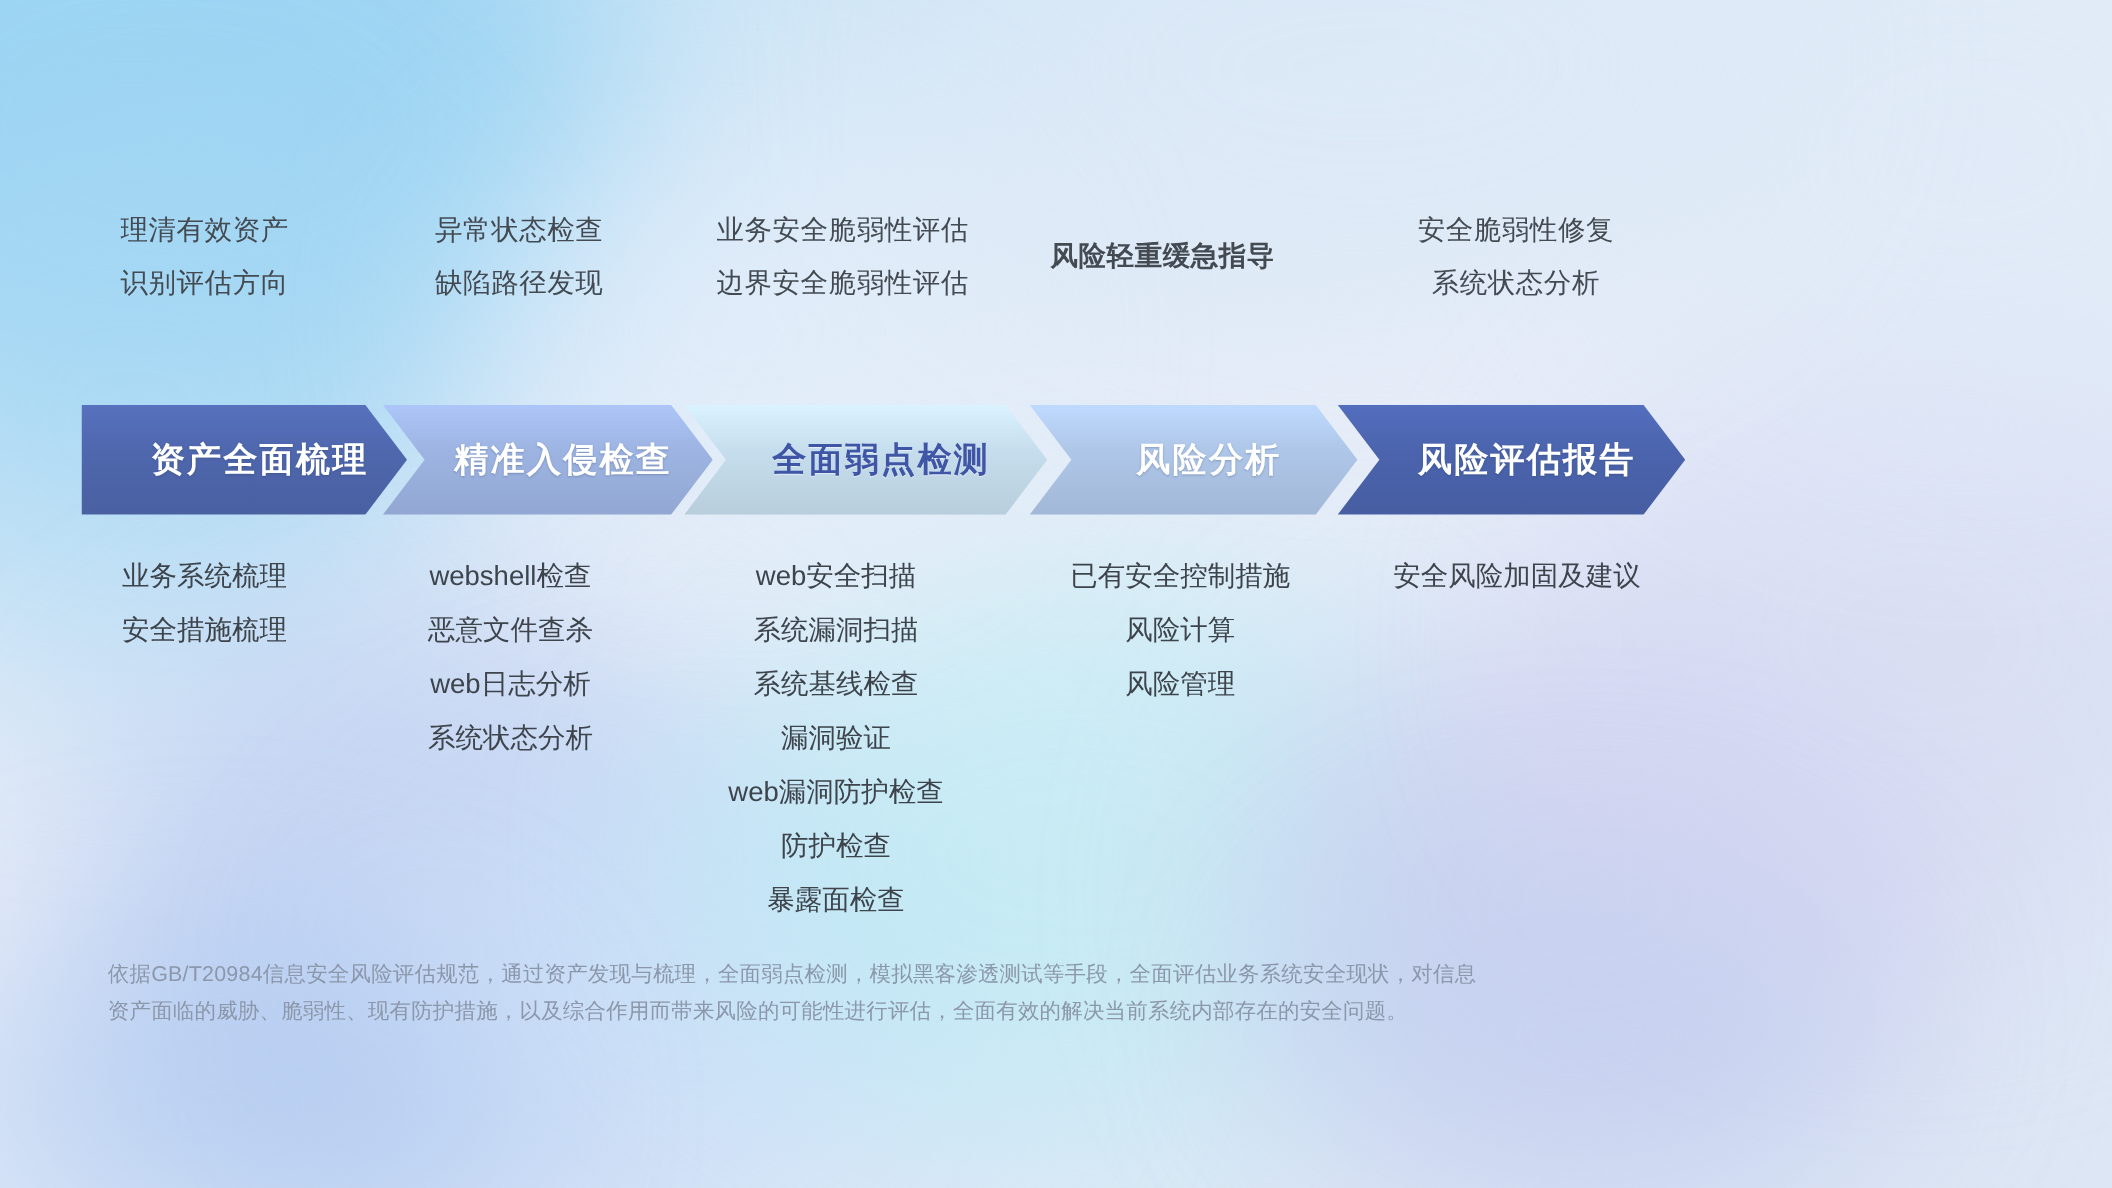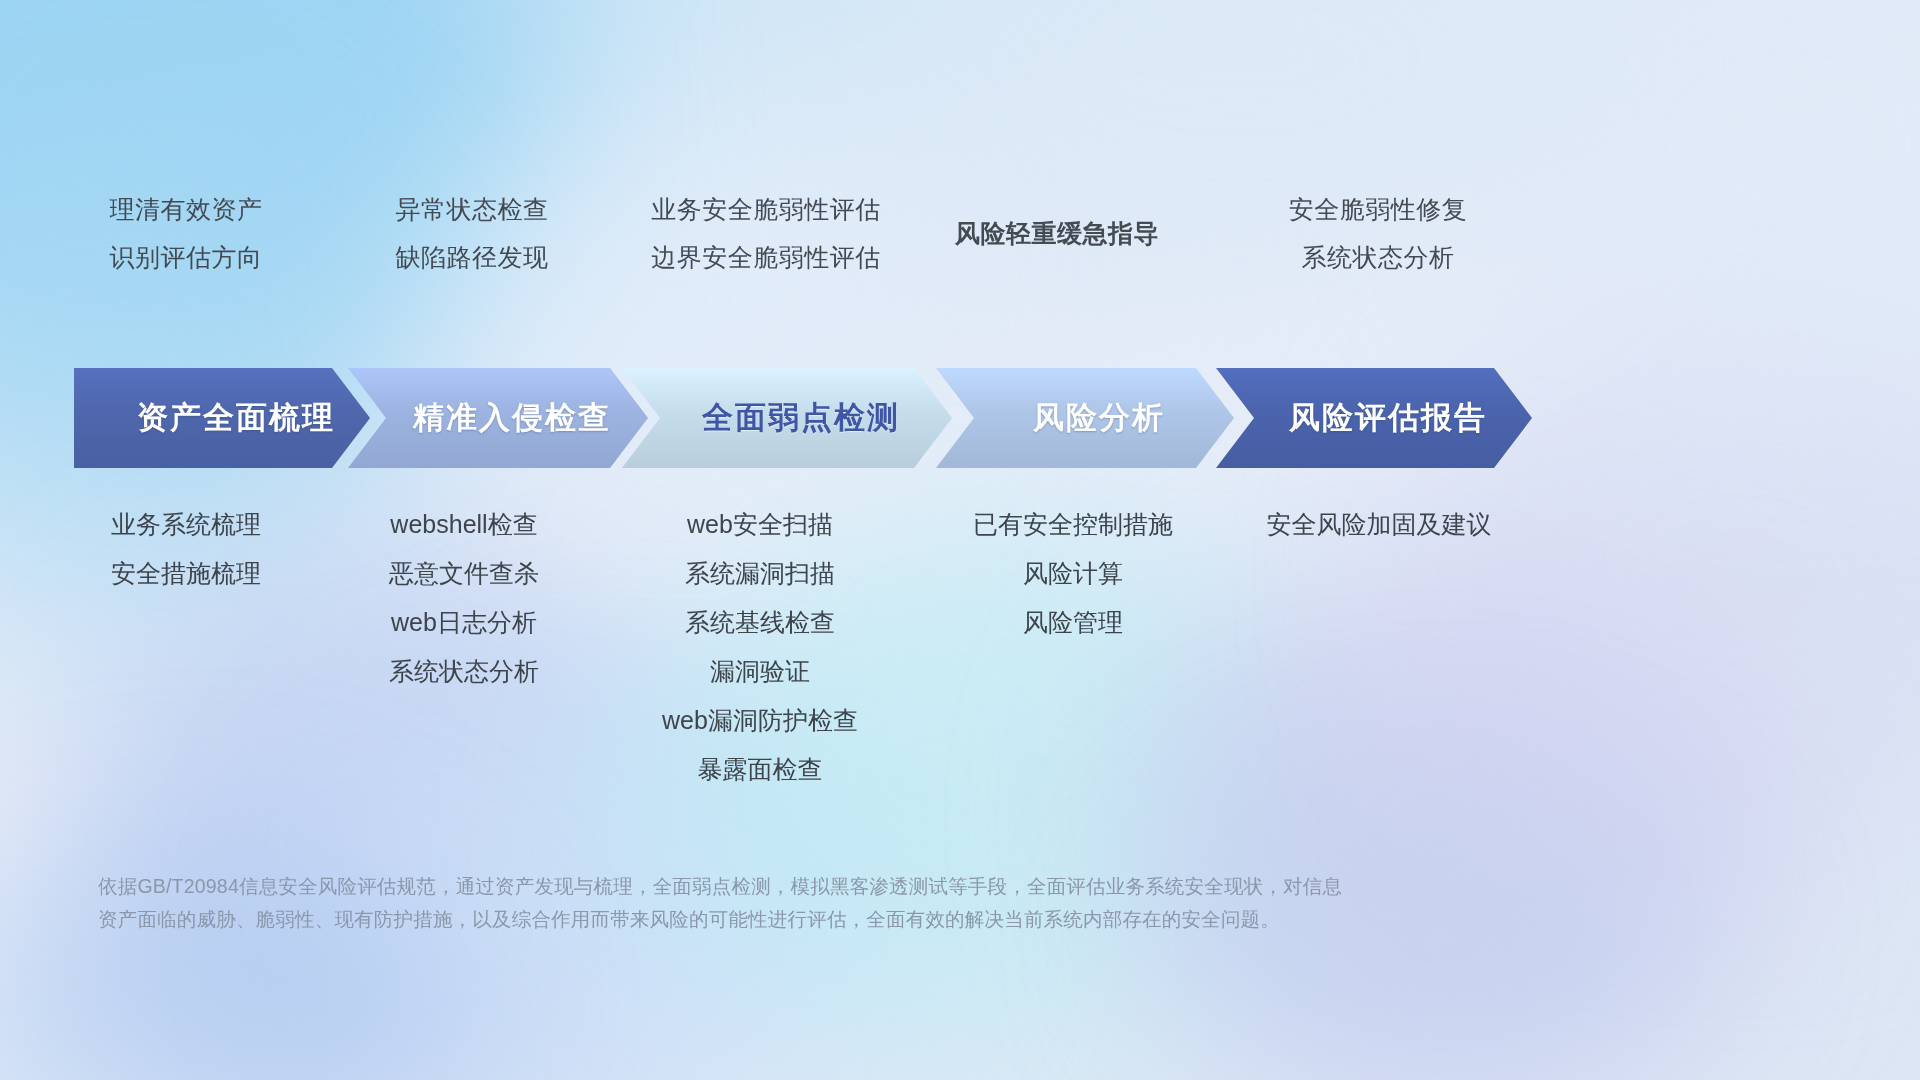--- a/index.html
+++ b/index.html
@@ -214,20 +214,21 @@
         <span class="item-line">恶意文件查杀</span>
         <span class="item-line"><b>web</b><span>日志分析</span></span>
         <span class="item-line">系统状态分析</span>
       </div>
       <div class="items-col" style="left: 440px; width: 640px;">
         <span class="item-line"><b>web</b><span>安全扫描</span></span>
         <span class="item-line">系统漏洞扫描</span>
         <span class="item-line">系统基线检查</span>
         <span class="item-line">漏洞验证</span>
         <span class="item-line"><b>web</b><span>漏洞防护检查</span></span>
+        <span class="item-line">防护检查</span>
         <span class="item-line">暴露面检查</span>
       </div>
       <div class="items-col" style="left: 753px; width: 640px;">
         <span class="item-line">已有安全控制措施</span>
         <span class="item-line">风险计算</span>
         <span class="item-line">风险管理</span>
       </div>
       <div class="items-col" style="left: 1059px; width: 640px;">
         <span class="item-line">安全风险加固及建议</span>
       </div>

